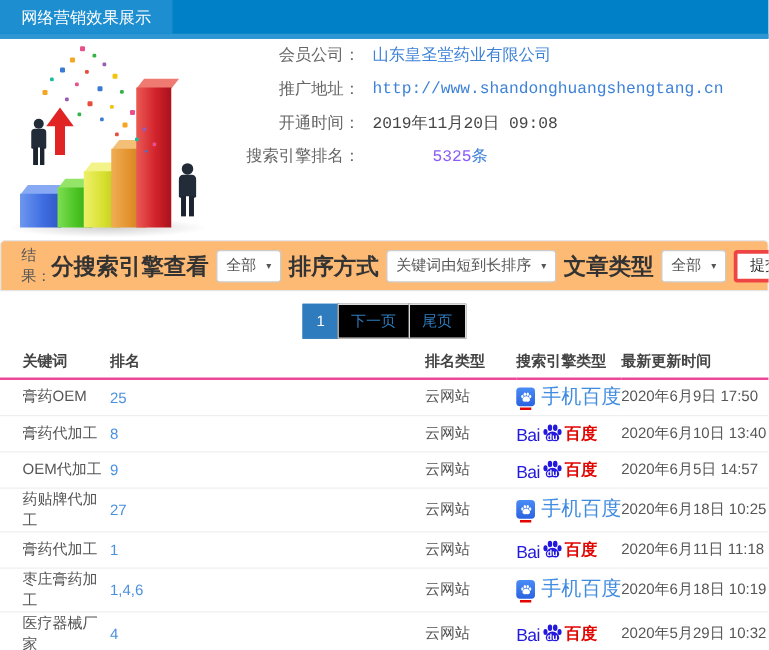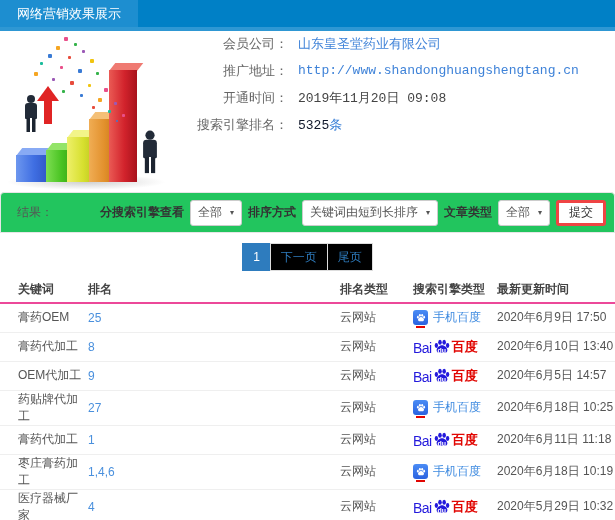--- a/index.html
+++ b/index.html
@@ -53,30 +53,30 @@
   .person-2 { left:138px; bottom:10px; width:16px; height:46px; transform:scale(1.15); }
 
   .confetti-dot { position:absolute; border-radius:1px; }
 
   
   .info { position:absolute; left:186px; top:30px; width:425px; }
   .info-row { display:flex; align-items:center; height:27px; font-size:13px; }
   .info-label { width:102px; text-align:right; color:#666; flex:0 0 102px; }
   .info-value { margin-left:10px; color:#444;font-family:Liberation Mono, monospace; }
   .link-blue { color:#3e82d8; text-decoration:none; }
-  .rank-count { color:#0f172a; }
+  .rank-count { color:#8b5cf6;margin-left:48px; }
   .rank-unit { color:#3e82d8; }
 
   
   .filter-bar { position:absolute; left:0; top:192px; width:615px; height:41px;
-                background:#22c55e; border:1px solid #e6e6e6; border-radius:4px 4px 0 0;
+                background:#fdba74; border:1px solid #e6e6e6; border-radius:4px 4px 0 0;
                 display:flex; align-items:center; padding:0 8px; }
   .filter-left { font-size:12px; color:#555; padding-left:8px; }
   .filter-right { margin-left:auto; display:flex; align-items:center; gap:6px; }
-  .filter-label { font-size:12px; color:#333; font-weight:bold; white-space:nowrap; }
+  .filter-label { font-size:18px; color:#333; font-weight:bold; white-space:nowrap; }
   .select-box { display:flex; align-items:center; justify-content:space-between; gap:8px;
                 background:#fff; border:1px solid #ccc; border-radius:3px; height:26px;
                 padding:0 7px; font-size:12px; color:#555; white-space:nowrap; cursor:pointer; }
   .select-caret { font-size:8px; color:#555; }
   .submit-btn { background:#fff; border:3px solid #ef4444; border-radius:3px; height:26px;
                 padding:0 10px; font-size:12px; color:#333; cursor:pointer; white-space:nowrap; }
 
   
   .pagination { position:absolute; left:0; top:243px; width:615px; display:flex; justify-content:center; }
   .page-btn { min-width:28px; height:28px; line-height:26px; padding:0 10px; text-align:center;
@@ -94,21 +94,21 @@
   .col-kw{width:88px;} .col-rank{width:252px;} .col-type{width:73px;} .col-engine{width:84px;} .col-time{width:118px;}
   .rank-link { color:#4a90dd; text-decoration:none; }
 
   
   .engine-wrap { display:flex; align-items:center; }
   .mb-logo { display:flex; align-items:center; gap:5px; }
   .mb-icon { position:relative; width:15px; height:15px; border-radius:3px;
              background:linear-gradient(180deg,#4a8cf5,#2a62e0); display:flex; align-items:center; justify-content:center; }
   .mb-icon svg { width:10px; height:10px; fill:#fff; }
   .mb-underline { position:absolute; left:3px; bottom:-3px; width:9px; height:2px; background:#e10602; }
-  .mb-text { color:#3f8be0; font-size:12px; }
+  .mb-text { color:#3f8be0; font-size:16px; }
   .bd-logo { display:flex; align-items:flex-end; gap:1px; }
   .bd-bai { color:#2319dc; font-weight:normal; font-size:14px; letter-spacing:-0.5px; }
   .bd-paw { position:relative; width:18px; height:18px; }
   .bd-paw svg { width:18px; height:18px; fill:#2319dc; }
   .bd-du { position:absolute; left:50%; top:9px; transform:translateX(-50%);
            color:#fff; font-size:7px; font-weight:bold; }
   .bd-cn { color:#e10602; font-weight:bold; font-size:13px; }
 </style>
 </head>
 <body>

